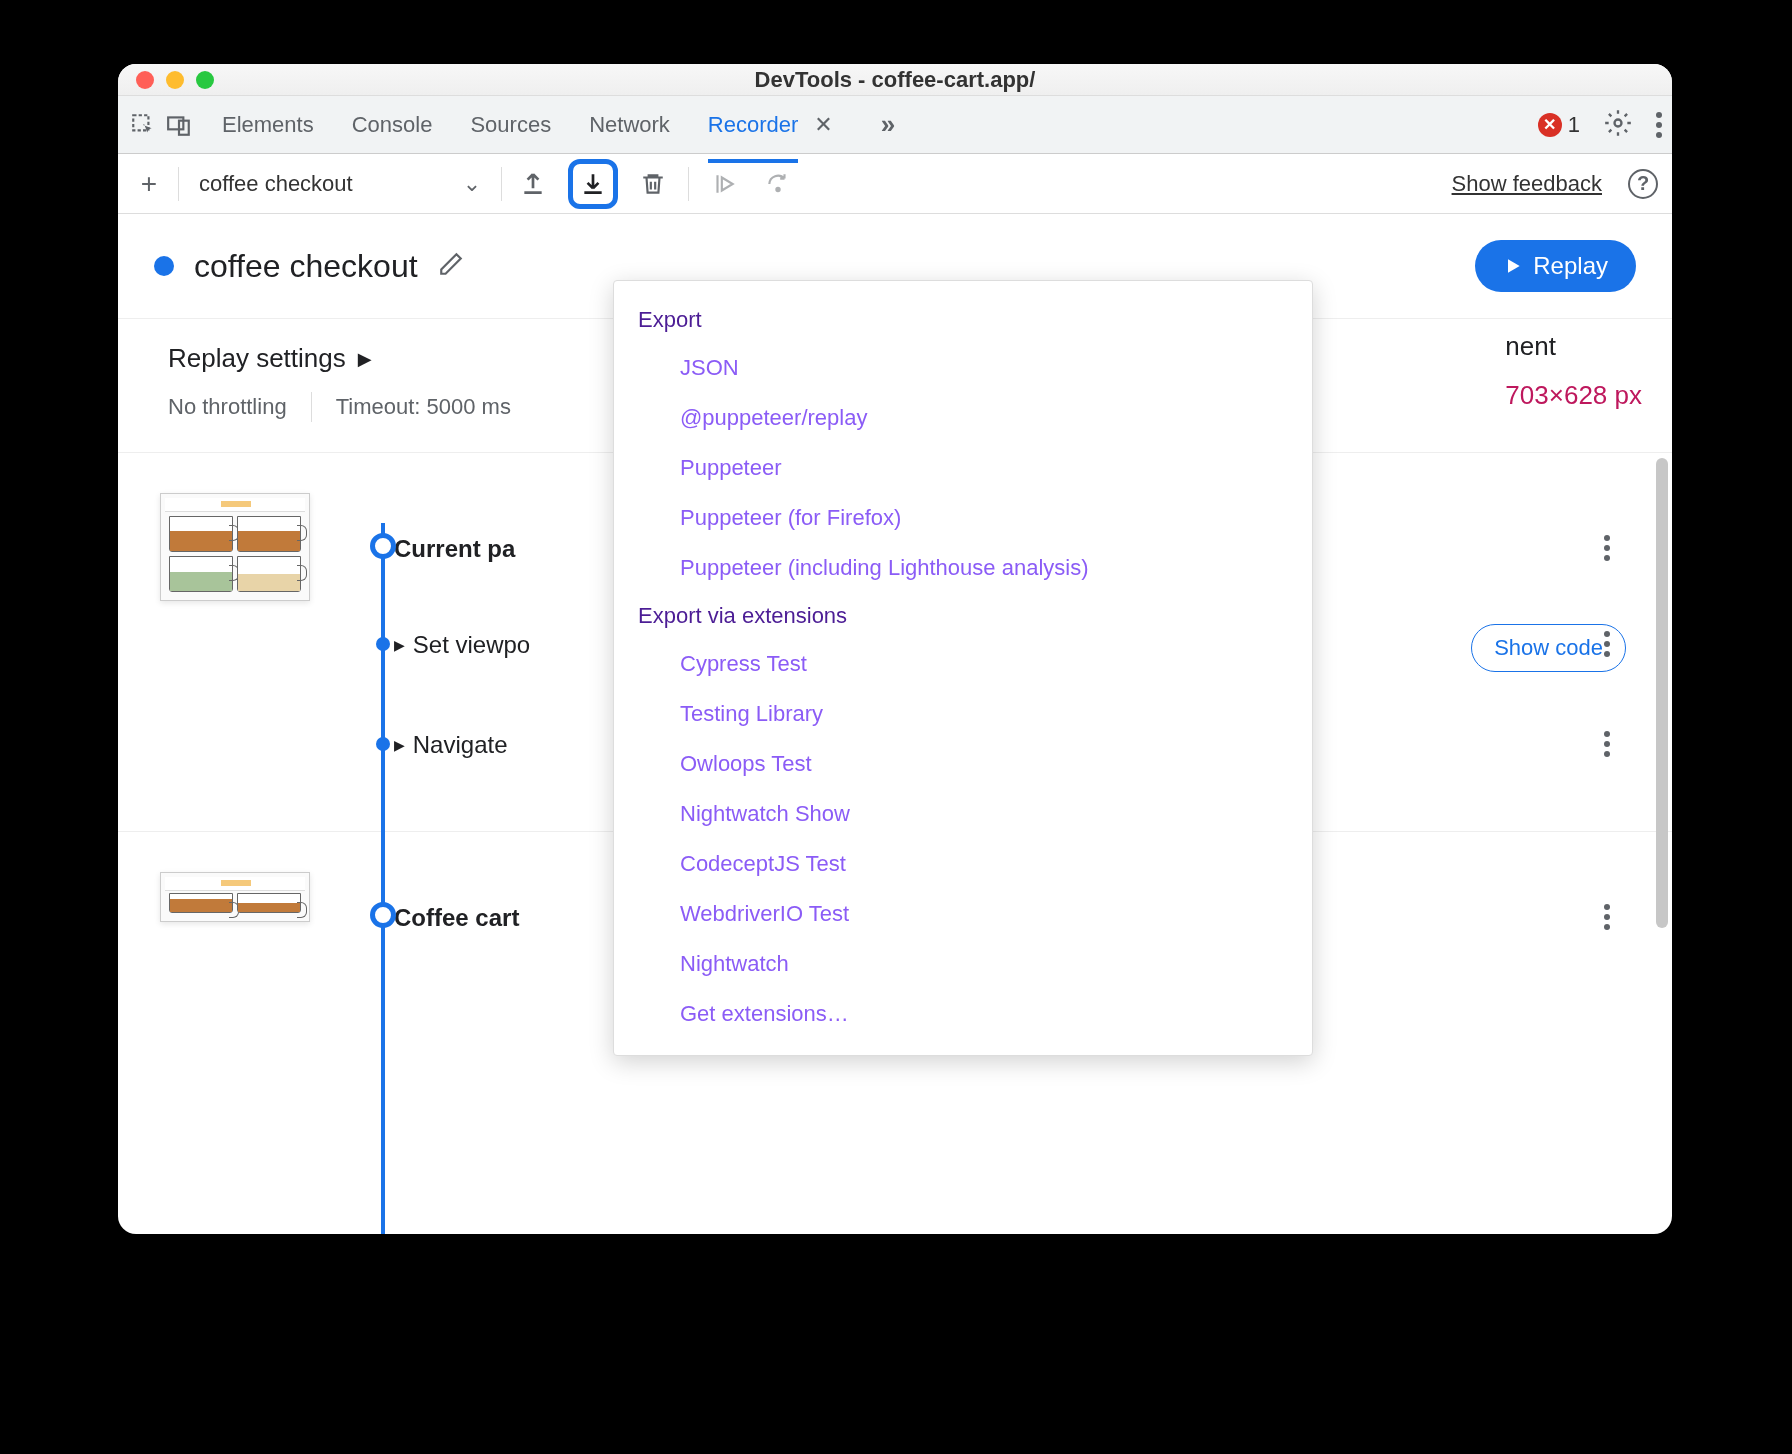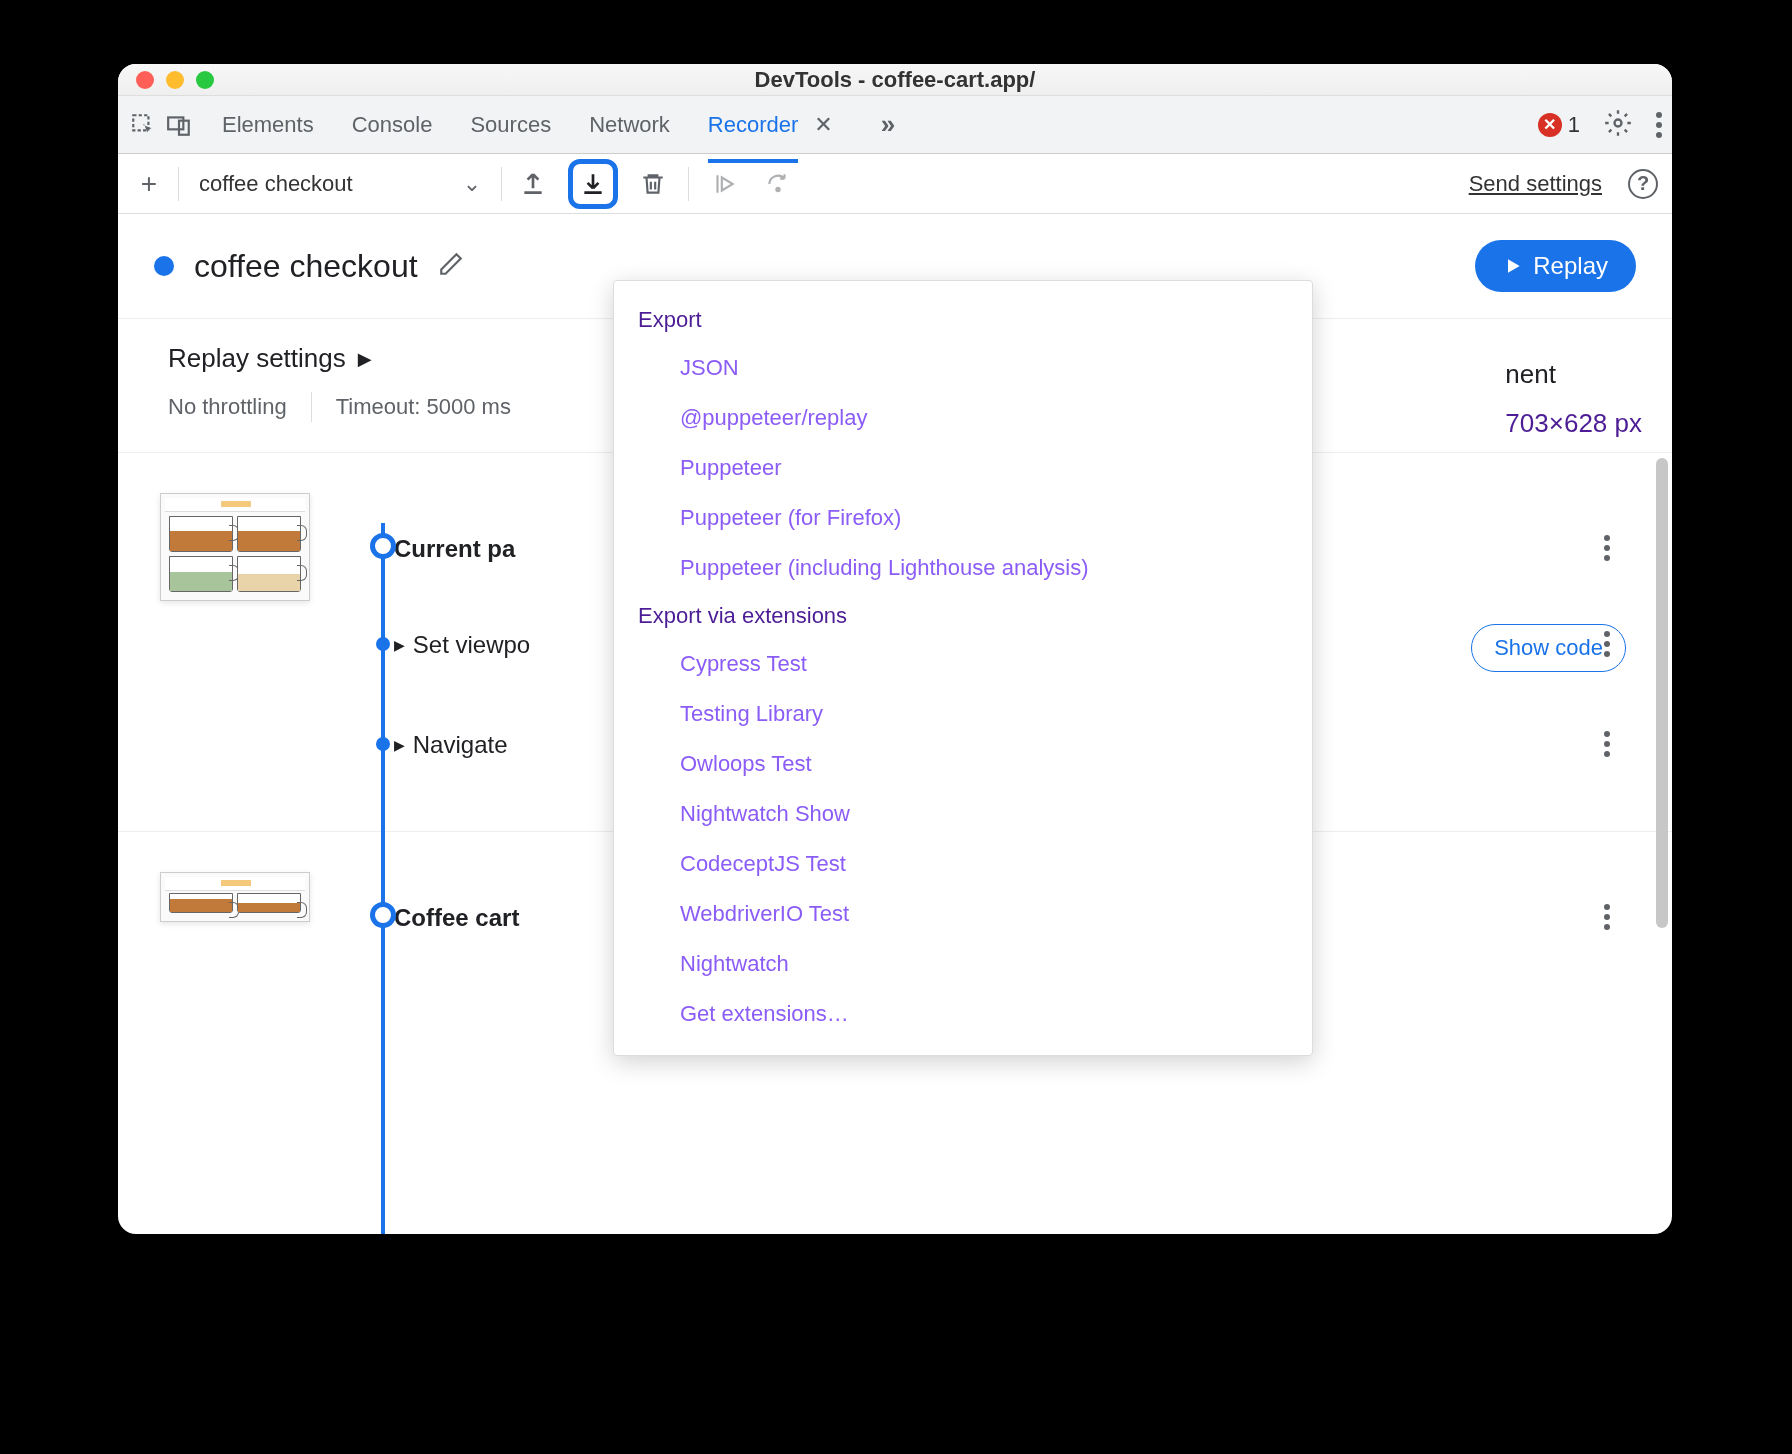--- a/index.html
+++ b/index.html
@@ -48,21 +48,21 @@
 .rec-title { font-size: 32px; color: #202124; }
 .edit-icon { color: #5f6368; }
 .edit-icon svg { width: 26px; height: 26px; }
 .replay-btn { margin-left: auto; background: #1a73e8; color: #fff; font-size: 24px; font-weight: 500; padding: 12px 28px; border-radius: 999px; display: flex; align-items: center; gap: 10px; }
 .replay-btn svg { width: 20px; height: 20px; fill: #fff; }
 
 .settings-section { border-top: 1px solid #eee; border-bottom: 1px solid #eee; padding: 24px 50px 30px; }
 .settings-head { display: flex; align-items: center; gap: 12px; font-size: 26px; color: #202124; }
 .settings-head .tri { font-size: 18px; }
 .env-label { font-size: 26px; color: #202124; }
-.env-dim { font-size: 26px; color: #4c1d95; }
+.env-dim { font-size: 26px; color: #be185d; }
 .settings-meta { display: flex; align-items: center; gap: 24px; font-size: 22px; color: #5f6368; margin-top: 18px; }
 .meta-div { width: 1px; height: 30px; background: #ddd; }
 .show-code { position: absolute; right: 46px; top: 410px; border: 1.5px solid #1a73e8; color: #1a73e8; padding: 10px 22px; border-radius: 999px; font-size: 22px; background: #fff; }
 
 .steps { padding: 40px 42px 0; position: relative; }
 .timeline-line { position: absolute; left: 263px; top: 70px; width: 4px; height: 800px; background: #1a73e8; }
 .step-row { display: flex; align-items: flex-start; gap: 12px; margin-bottom: 60px; position: relative; min-height: 80px; }
 .thumb { width: 150px; height: 108px; border: 1px solid #ccc; background: #fafafa; box-shadow: 0 2px 6px rgba(0,0,0,0.1); flex-shrink: 0; position: relative; overflow: hidden; }
 .thumb-spacer { width: 150px; flex-shrink: 0; }
 .thumb .bar { position: absolute; top: 4px; left: 4px; right: 4px; height: 14px; background: #fff; border-bottom: 1px solid #ddd; }
@@ -174,21 +174,21 @@
           </svg>
       </div>
       <div class="tb-btn dim">
         <svg viewBox="0 0 24 24" fill="none" stroke="currentColor" stroke-width="2">
             <path d="M4 12a8 8 0 0114-5m0 0V3m0 4h-4"></path>
             <circle cx="12" cy="17" r="1.5" fill="currentColor"></circle>
           </svg>
       </div>
     </div>
     <div class="toolbar-right">
-      <a class="feedback-link">Send settings</a>
+      <a class="feedback-link">Show feedback</a>
       <div class="help-icon">?</div>
     </div>
   </div>
 
   <div class="content">
     <div class="header-row">
       <div class="status-dot"></div>
       <div class="rec-title">coffee checkout</div>
       <div class="edit-icon">
         <svg viewBox="0 0 24 24" fill="none" stroke="currentColor" stroke-width="2">
@@ -201,21 +201,21 @@
           </svg>
         <span>Replay</span>
       </div>
     </div>
 
     <div class="settings-section" style="position:relative;">
       <div class="settings-head">
         <span>Replay settings</span>
         <span class="tri">▶</span>
       </div>
-      <div style="position:absolute; right:30px; top:40px; text-align:left;">
+      <div style="position:absolute; right:30px; top:12px; text-align:left;">
         <div class="env-label">nent</div>
         <div class="env-dim" style="margin-top:18px;">703×628 px</div>
       </div>
       <div class="settings-meta">
         <span>No throttling</span>
         <div class="meta-div"></div>
         <span>Timeout: 5000 ms</span>
       </div>
     </div>
 

